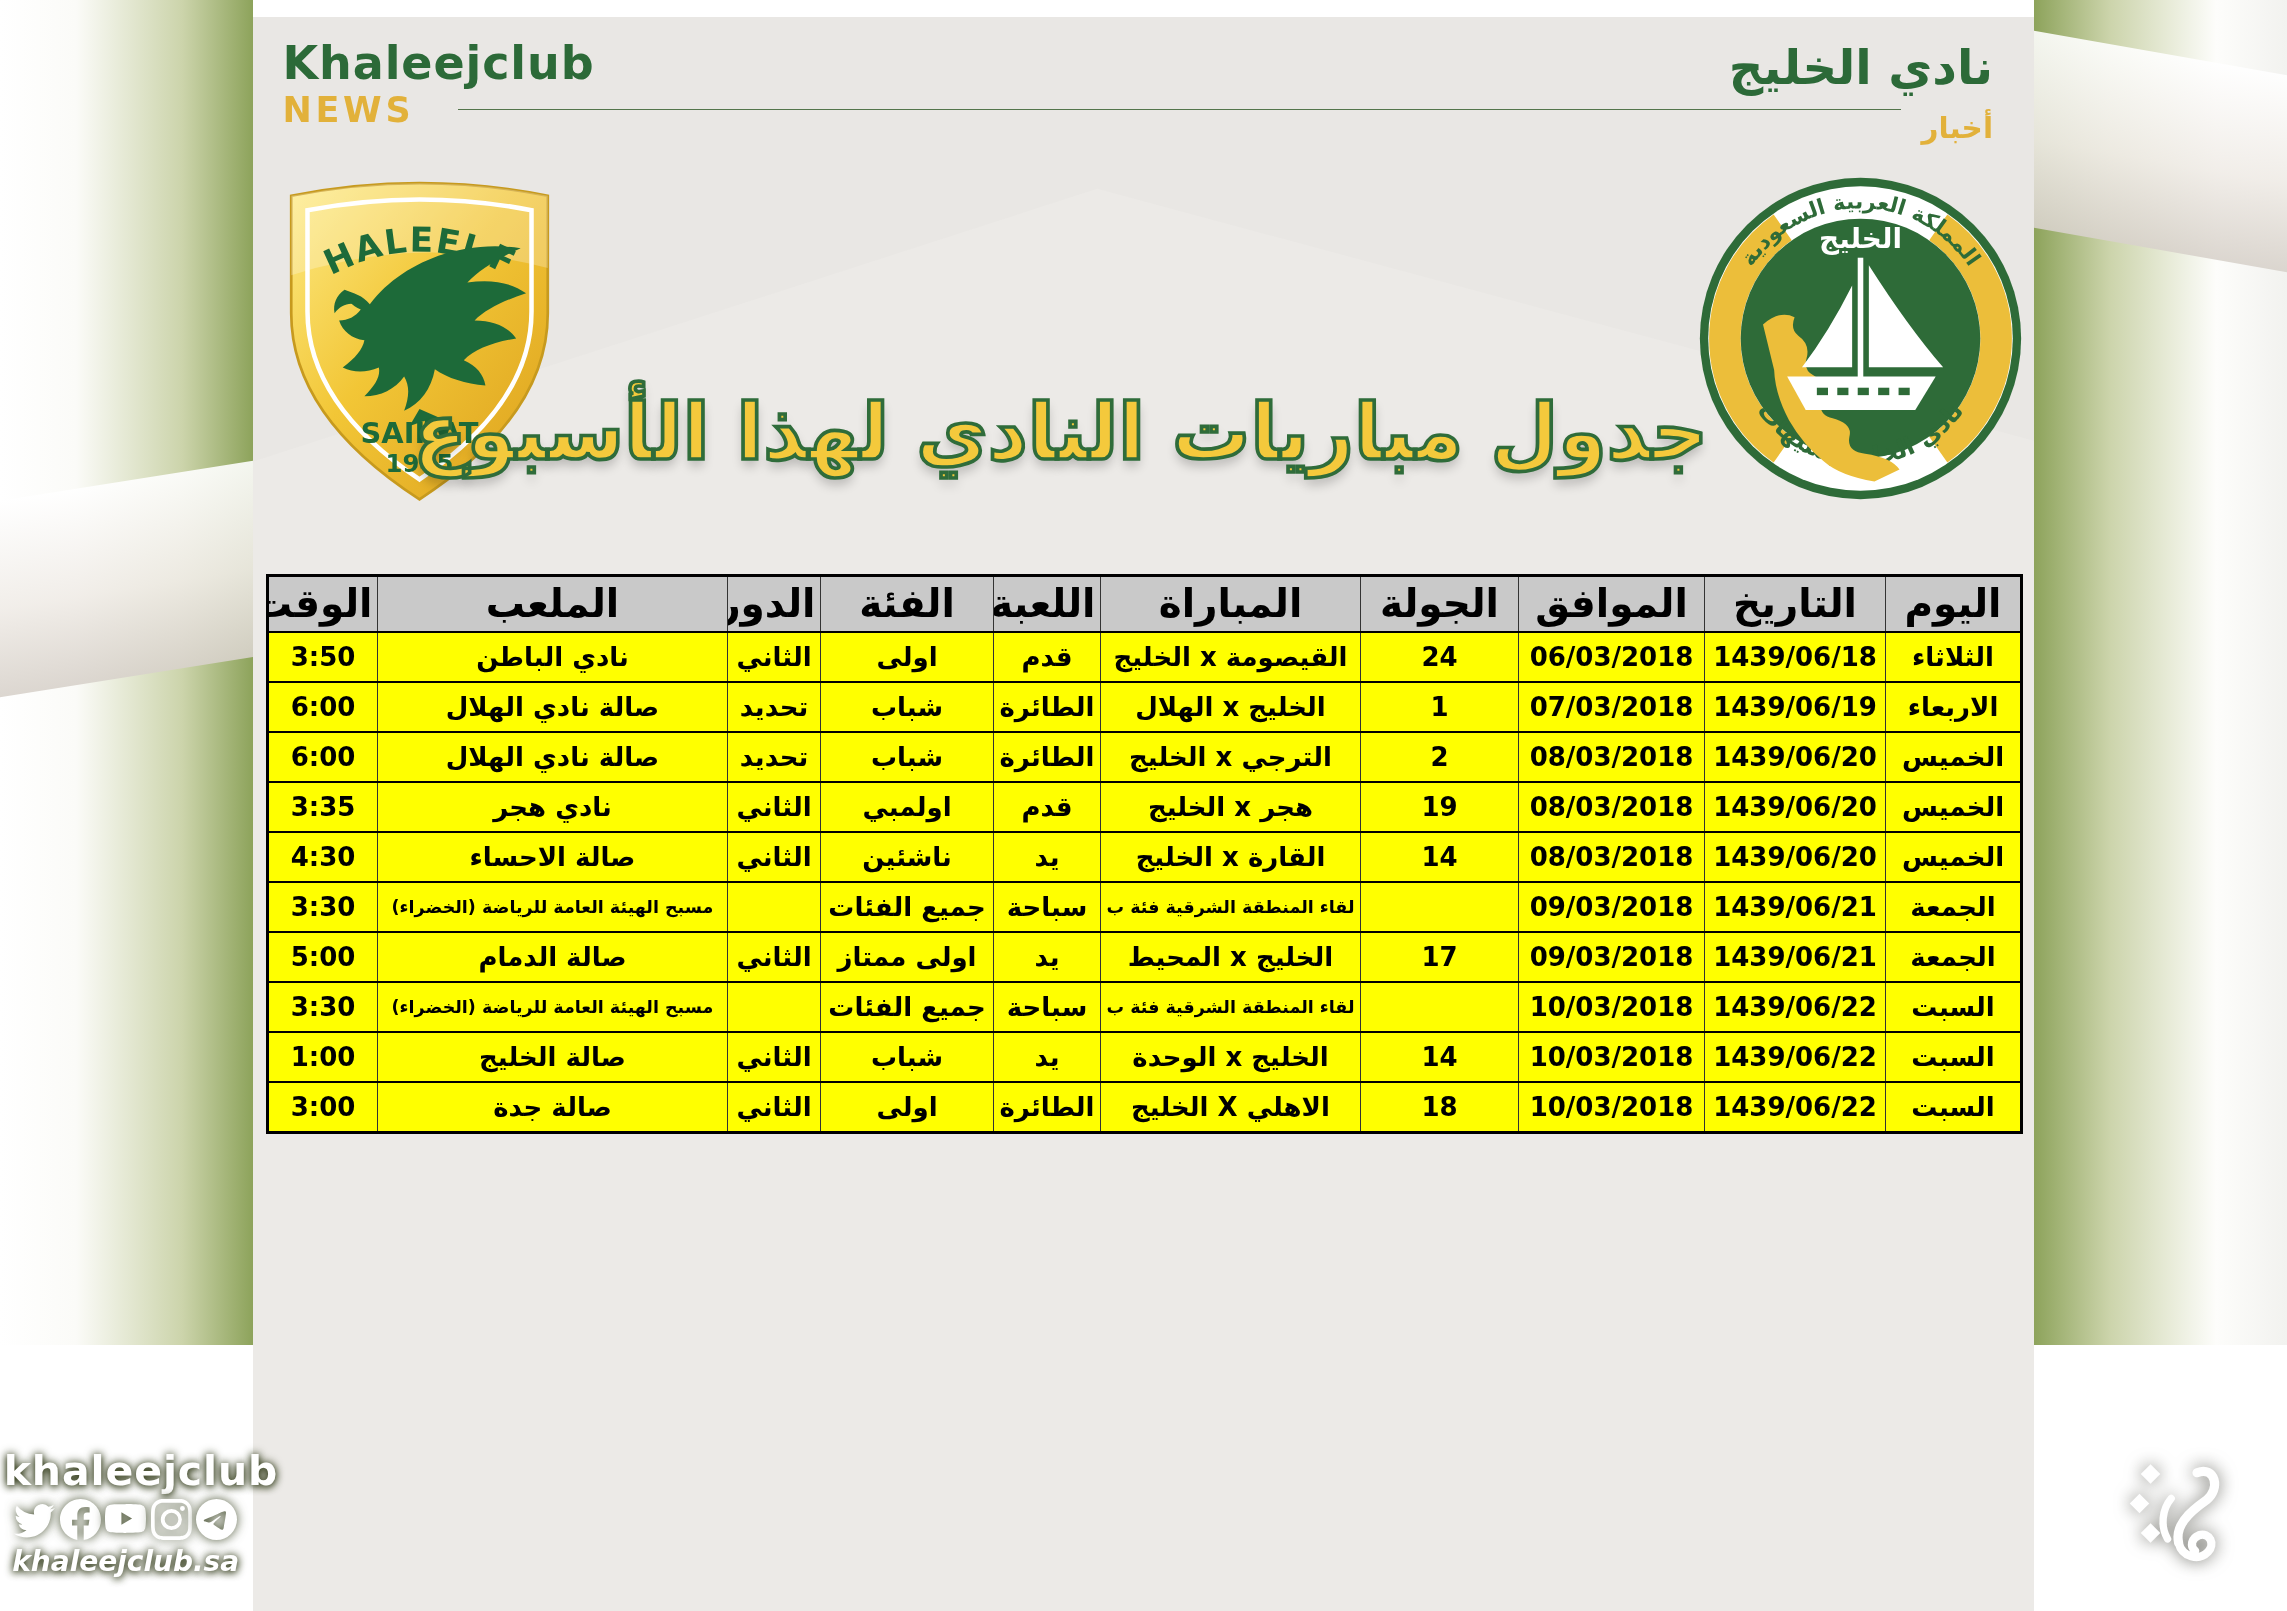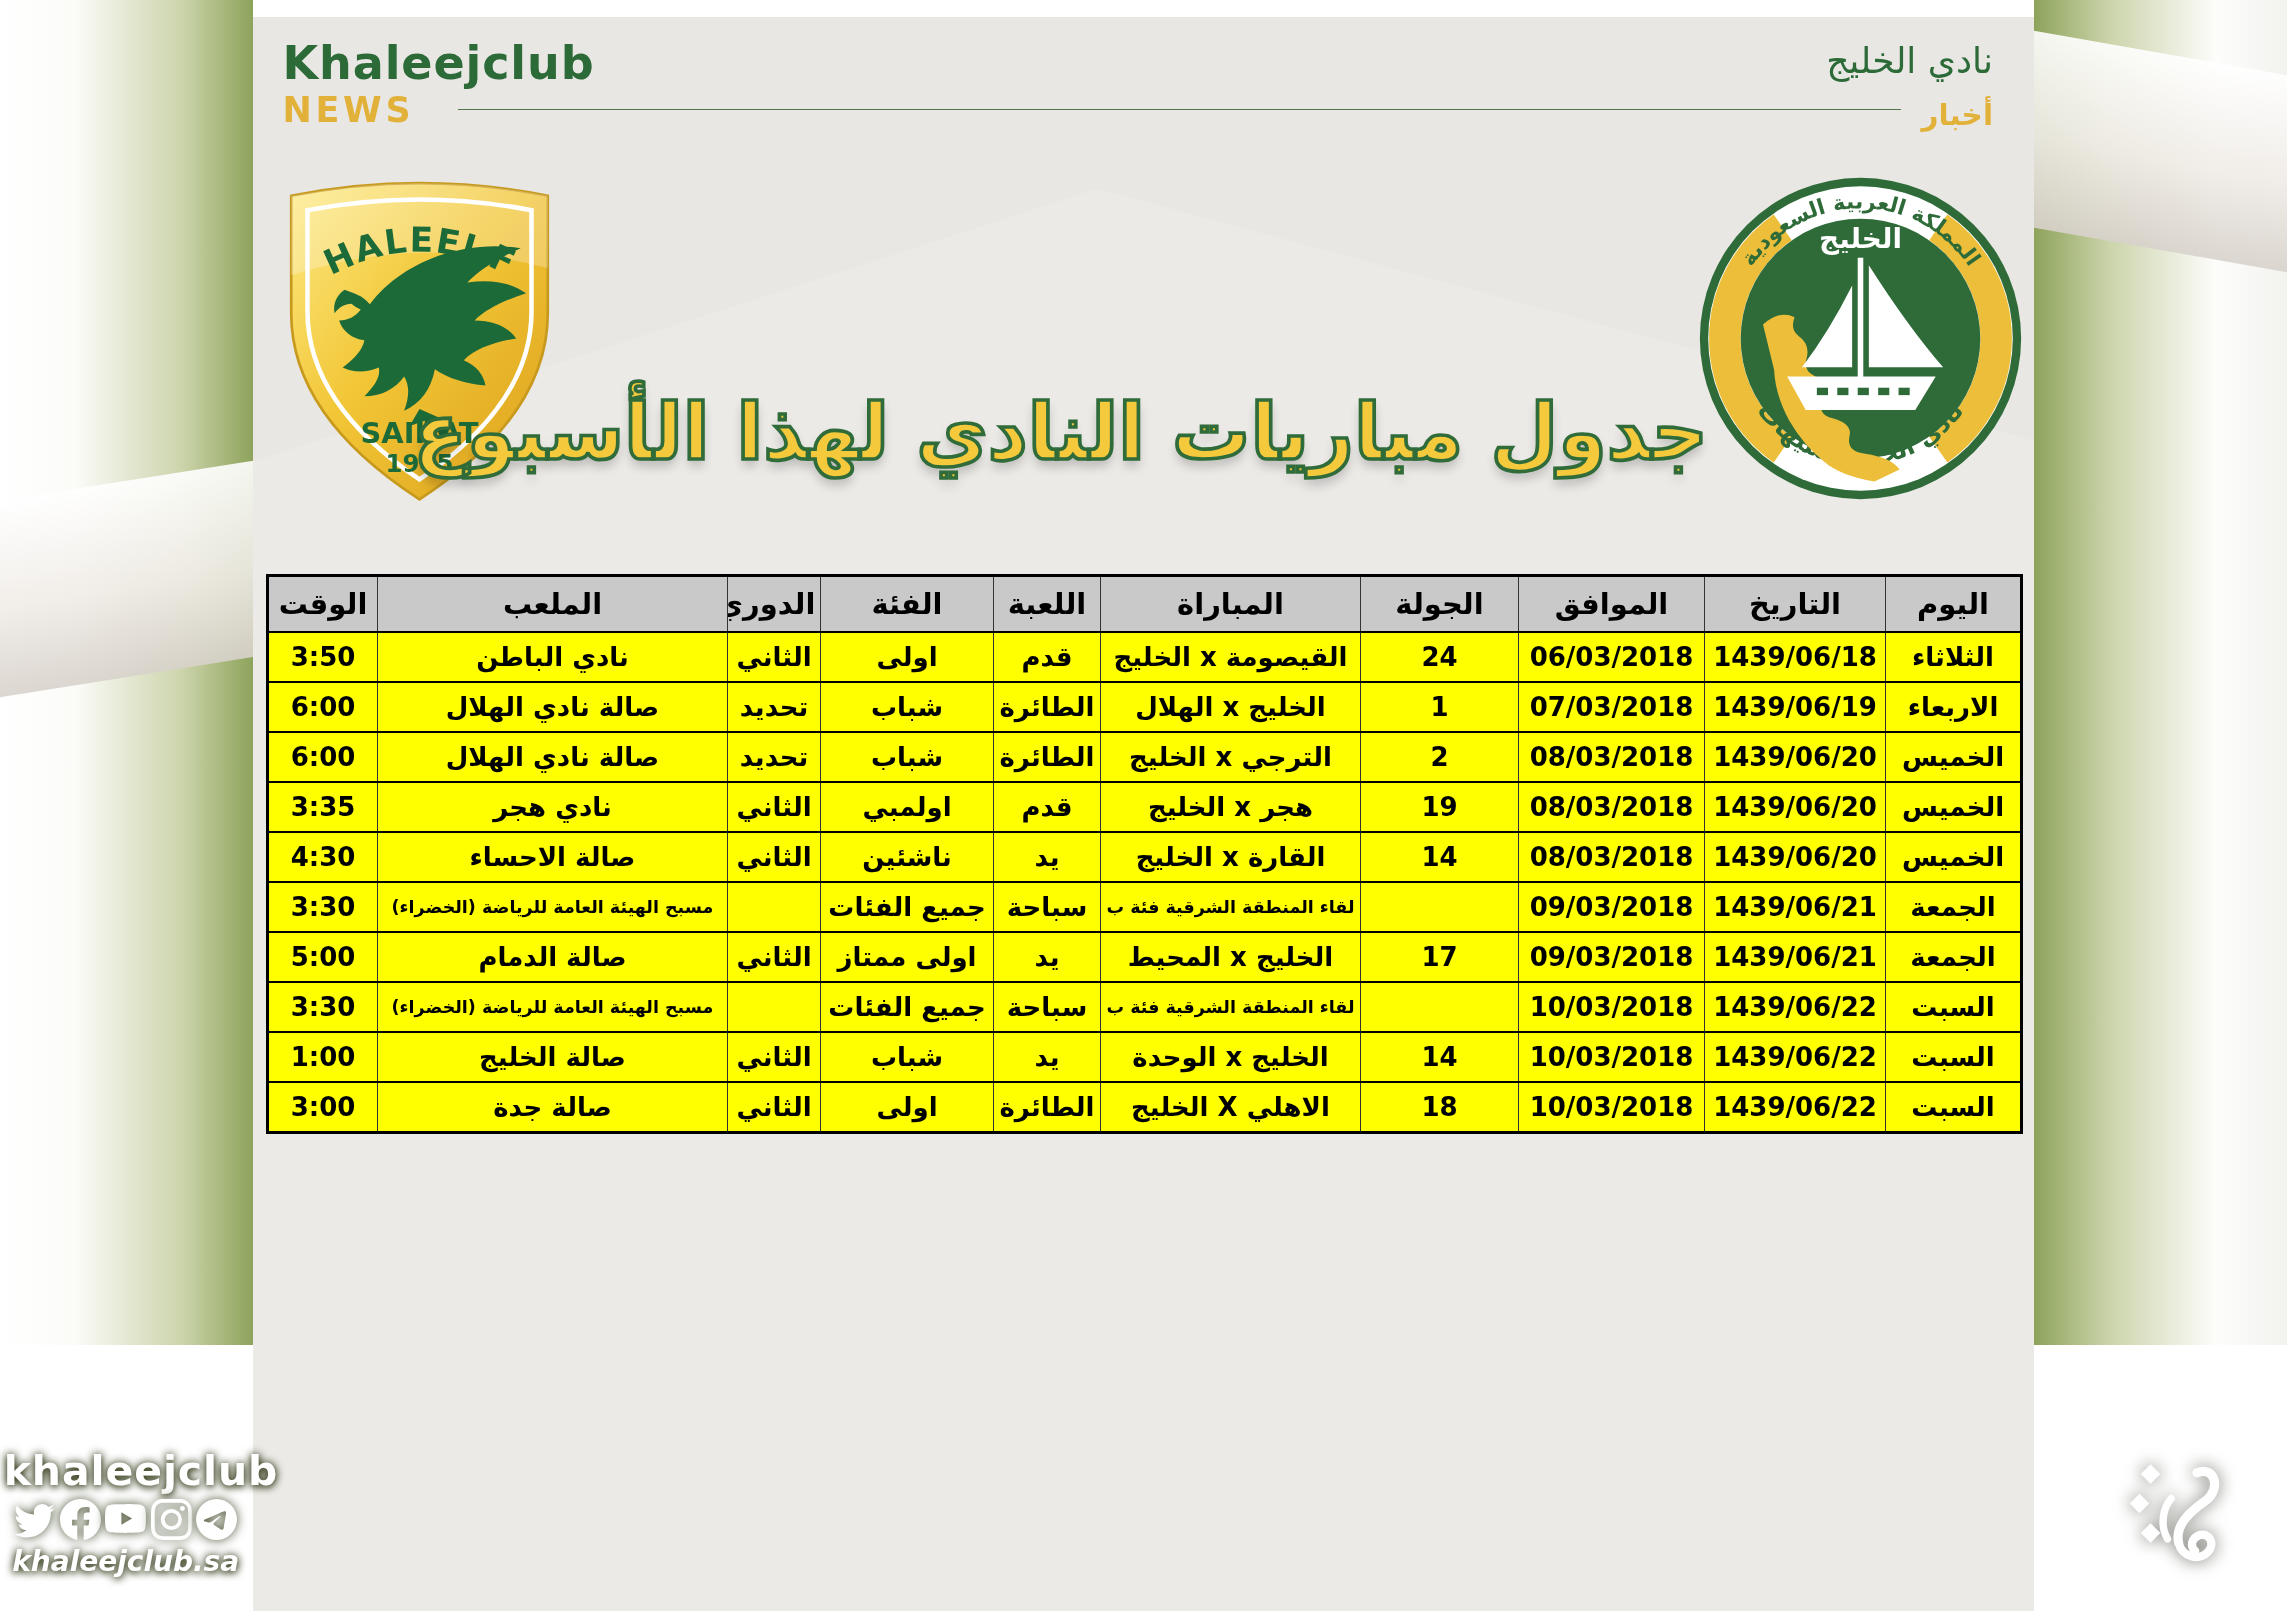--- a/index.html
+++ b/index.html
@@ -23,42 +23,42 @@
   .chevron-top{position:absolute;left:0;top:0;width:100%;height:100%;
     clip-path:polygon(0 0,100% 0,100% 26.6%,47.4% 10.8%,0 27.9%);
     background:linear-gradient(to bottom,#e9e7e4 50%,#ded9d3 92%,#d2ccc5 100%);}
 
   
   .brand-left{position:absolute;left:29.5px;top:22px;}
   .brand-left .t{font-size:46px;font-weight:bold;color:#2c6a38;letter-spacing:0.9px;line-height:1.05;}
   .brand-left .s{font-size:35px;font-weight:bold;color:#e2b13a;letter-spacing:3.7px;margin-top:2.8px;}
   .divider-line{position:absolute;left:205px;top:92px;width:1443px;height:1.8px;background:#53754b;}
   .brand-right{position:absolute;right:41px;top:24px;text-align:right;direction:rtl;}
-  .brand-right .t{font-size:36px;font-weight:normal;color:#2c6a38;line-height:1.1;}
+  .brand-right .t{font-size:48px;font-weight:bold;color:#2c6a38;line-height:1.1;}
   .brand-right .s{font-size:29.5px;font-weight:bold;color:#e2b13a;margin-top:18px;}
 
   
   .logo-shield{position:absolute;left:31px;top:148px;width:271px;height:347px;}
   .logo-emblem{position:absolute;left:1445px;top:159px;width:325px;height:325px;}
 
   
   .main-title{
     position:absolute;left:255px;top:369px;width:1200px;text-align:center;direction:rtl;
     font-size:78px;font-weight:bold;color:#f4c93c;line-height:1.2;
     -webkit-text-stroke:3.7px #2f6c3a;
     text-shadow:0 6.5px 11px rgba(0,0,0,.22);
     letter-spacing:0.9px;white-space:nowrap;
   }
 
   
   .schedule{position:absolute;left:13px;top:557px;}
   table{border-collapse:collapse;table-layout:fixed;width:1754px;direction:rtl;background:#ffff00;border:3.7px solid #000;}
   th,td{border-left:1.8px solid #333;border-right:1.8px solid #333;border-top:2.8px solid #000;border-bottom:2.8px solid #000;
         text-align:center;vertical-align:middle;color:#000;overflow:hidden;padding:0 4.6px;}
-  th{height:54px;background:#c9c9c9;font-size:29px;font-weight:bold;}
+  th{height:54px;background:#c9c9c9;font-size:39px;font-weight:bold;}
   td{height:48px;background:#ffff00;font-size:26px;font-weight:bold;}
   td.sm{font-size:17.5px;letter-spacing:0;}
 
   
   .social{position:absolute;left:3.7px;top:1447px;width:244px;text-align:center;color:#ffffff;
           text-shadow:0 0 9.2px rgba(45,55,20,.95),0 1.8px 7.4px rgba(45,55,20,.8);}
   .social .name{font-size:41px;font-weight:bold;letter-spacing:0.9px;}
   .social .icons{display:flex;justify-content:center;align-items:center;gap:4.6px;margin-top:3.7px;}
   .social .icons svg{width:41px;height:41px;fill:#ffffff;filter:drop-shadow(0 0 5.5px rgba(45,55,20,.85));}
   .social .site{font-size:28px;font-weight:bold;margin-top:5.5px;font-style:italic;}

